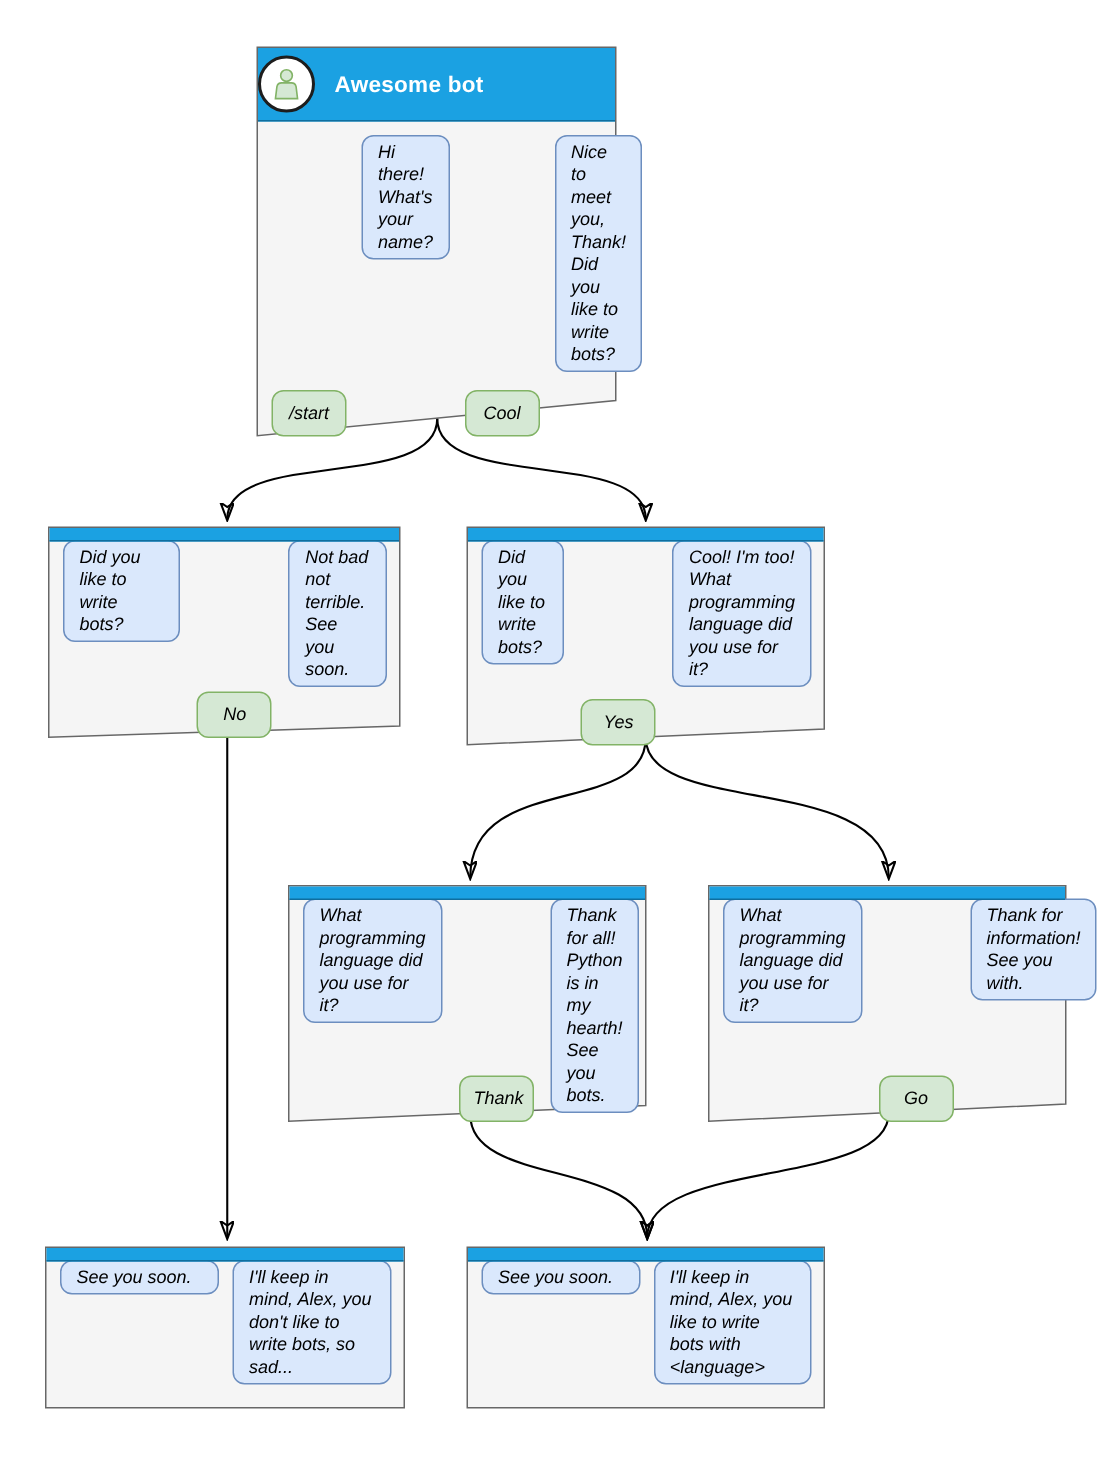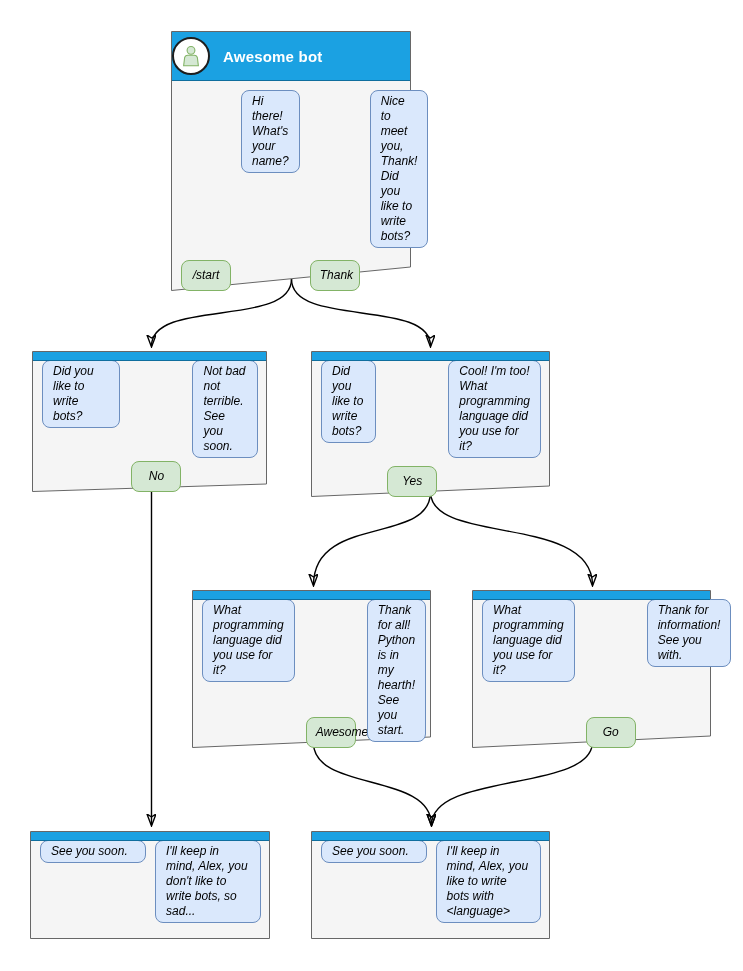--- a/index.html
+++ b/index.html
@@ -77,21 +77,21 @@
           <circle class="glyph" cx="12" cy="6.8" r="3.6"></circle>
           <path class="glyph" d="M5.2,21 L6.1,13.6 Q6.6,11.3 9,11.3 L15,11.3 Q17.4,11.3 17.9,13.6 L18.8,21 Z"></path>
         </svg>
       </span>
       <span class="title">Awesome bot</span>
     </div>
     <div class="body under-header">
       <div class="bubble user">/start</div>
       <div class="bubble bot">Hi there!
 What's your name?</div>
-      <div class="bubble user">Thank</div>
+      <div class="bubble user">Cool</div>
       <div class="bubble bot">Nice to meet you, Thank!
 Did you like to write bots?</div>
     </div>
   </div>
 
   <div class="window" style="left:32px;top:351px;width:235px;height:141px;">
     <svg class="outline" viewBox="0 0 235 141" preserveAspectRatio="none">
       <polygon points="0.5,0.5 234.5,0.5 234.5,133 0.5,140.5"></polygon>
     </svg>
     <div class="strip"></div>
@@ -118,24 +118,24 @@
   </div>
 
   <div class="window" style="left:192px;top:590px;width:239px;height:158px;">
     <svg class="outline" viewBox="0 0 239 158" preserveAspectRatio="none">
       <polygon points="0.5,0.5 238.5,0.5 238.5,147 0.5,157.5"></polygon>
     </svg>
     <div class="strip"></div>
     <div class="body under-strip">
       <div class="bubble bot">What programming
 language did you use for it?</div>
-      <div class="bubble user">Awesome</div>
+      <div class="bubble user">Thank</div>
       <div class="bubble bot">Thank for all! Python is in
 my hearth!
-See you start.</div>
+See you bots.</div>
     </div>
   </div>
 
   <div class="window" style="left:472px;top:590px;width:239px;height:158px;">
     <svg class="outline" viewBox="0 0 239 158" preserveAspectRatio="none">
       <polygon points="0.5,0.5 238.5,0.5 238.5,146 0.5,157.5"></polygon>
     </svg>
     <div class="strip"></div>
     <div class="body under-strip">
       <div class="bubble bot">What programming

